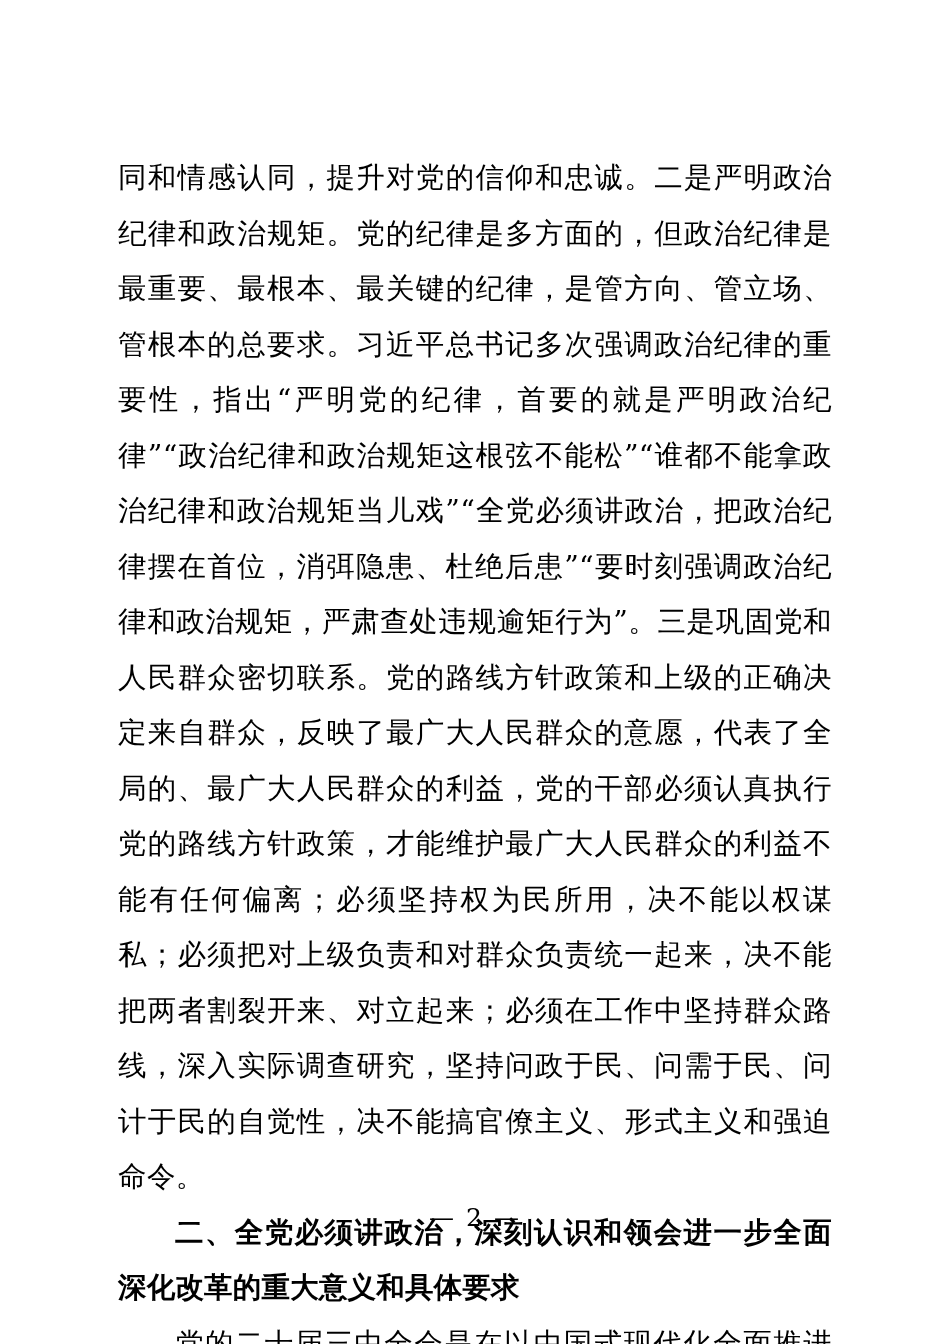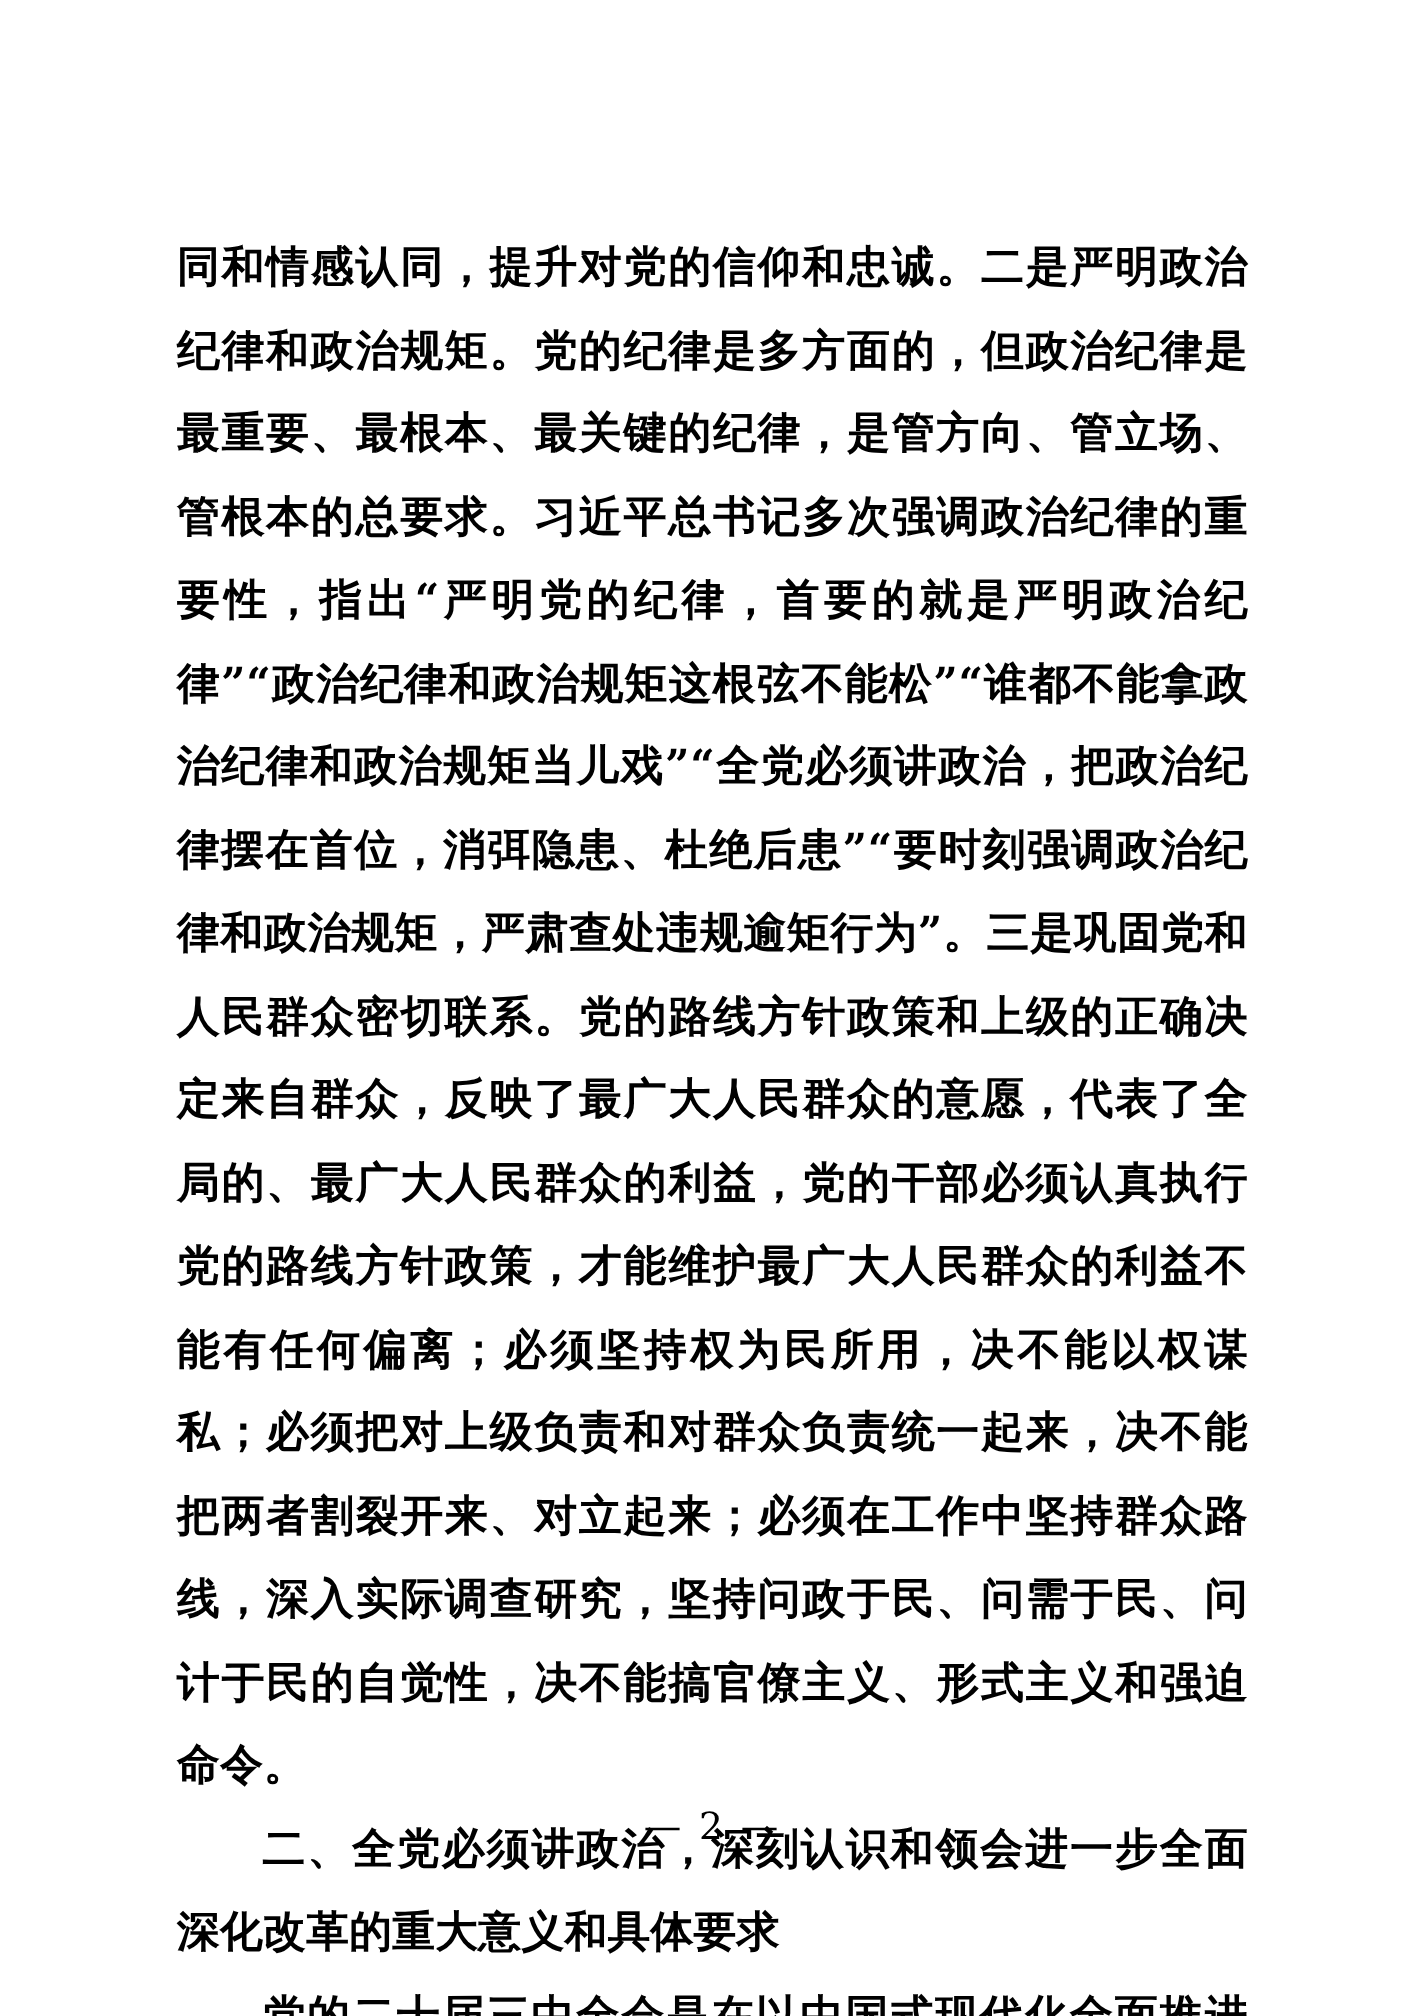--- a/index.html
+++ b/index.html
@@ -27,21 +27,20 @@
   .body-text {
     font-size: 28.5px;
     line-height: 55.5px;
     text-align: justify;
     text-justify: inter-ideograph;
     letter-spacing: 0.4px;
   }
   .para {
     margin: 0;
     text-indent: 2em;
-    font-weight: bold;
   }
   .para.no-indent {
     text-indent: 0;
   }
   .heading {
     margin: 0;
     font-weight: bold;
     text-indent: 2em;
     font-size: 28.5px;
     line-height: 55.5px;

